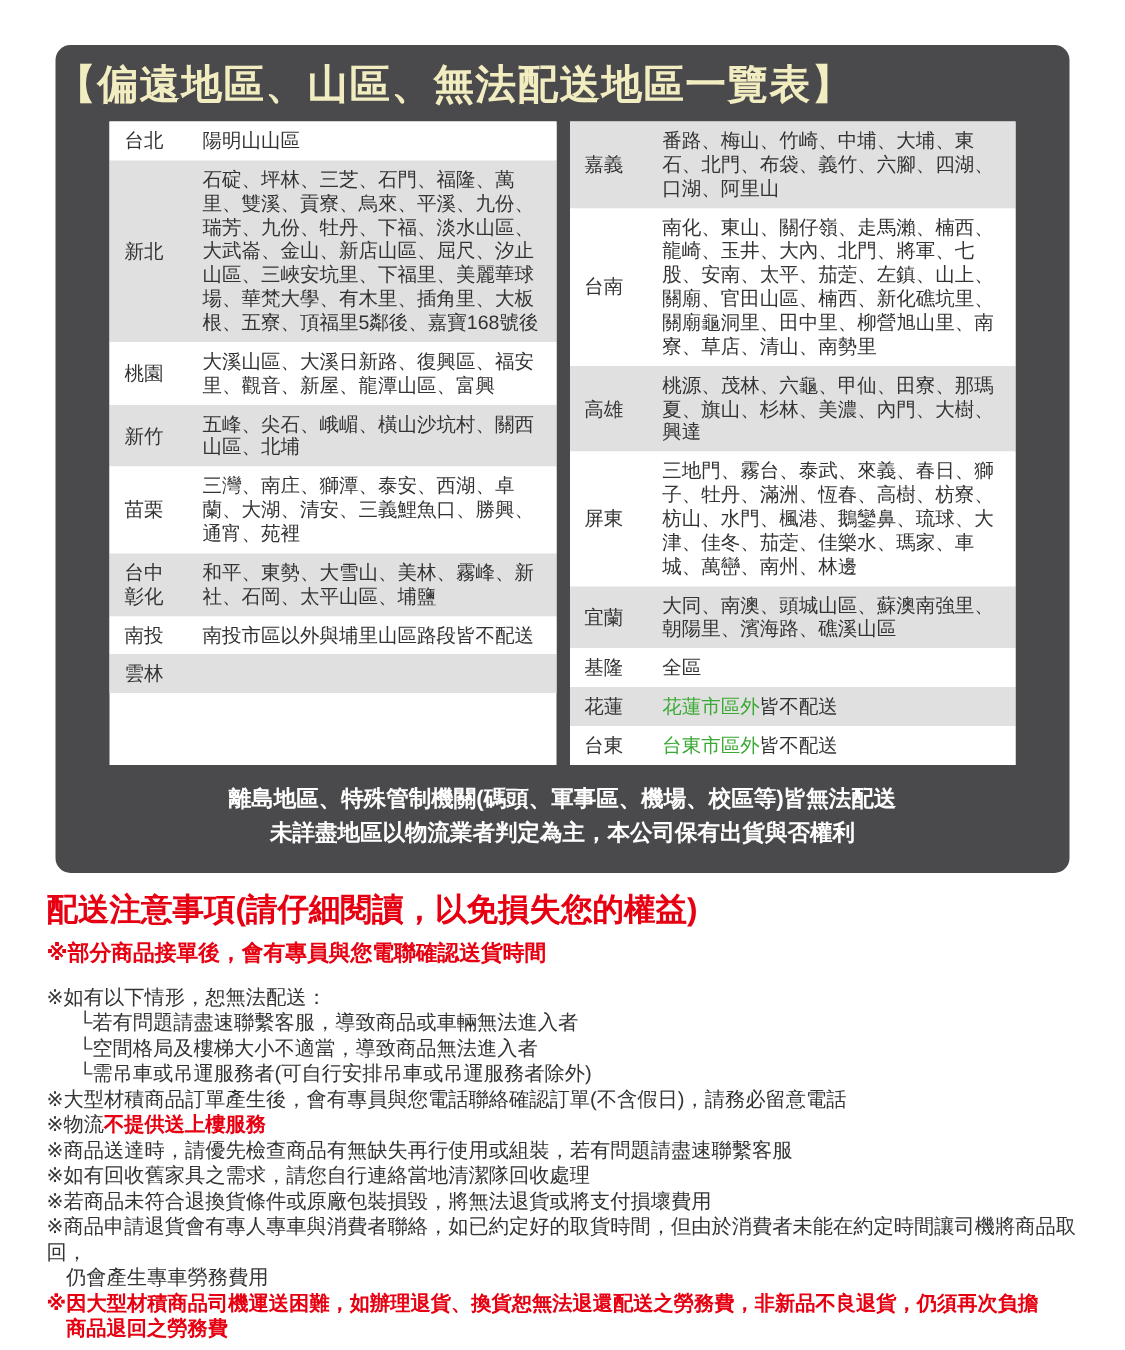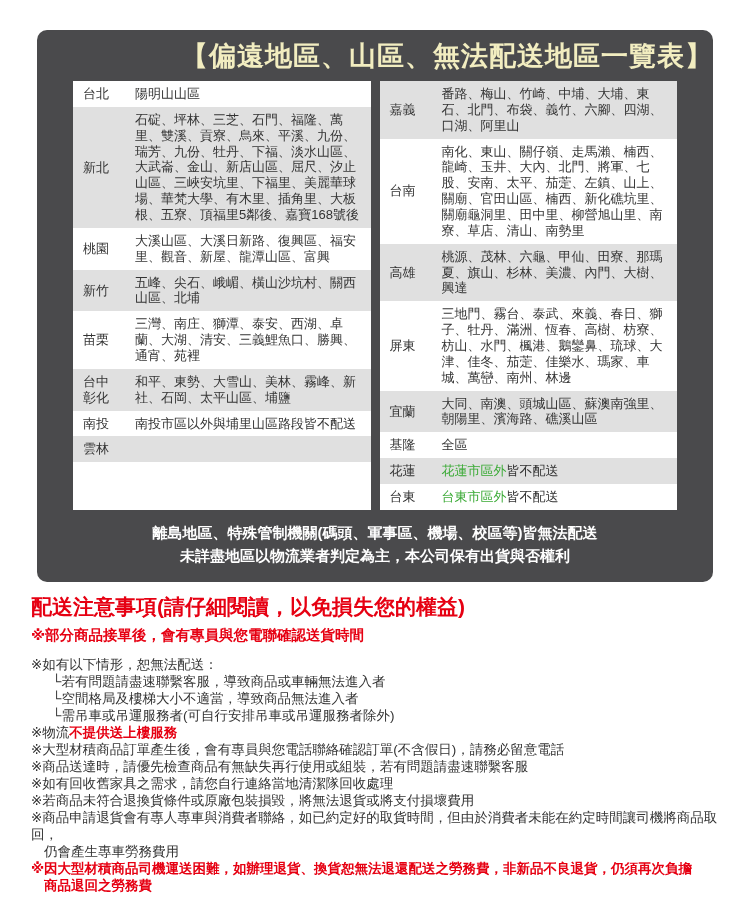--- a/index.html
+++ b/index.html
@@ -6,21 +6,21 @@
   body{
     width:750px;height:900px;background:#ffffff;
     font-family:"Liberation Sans","DejaVu Sans",sans-serif;
     -webkit-font-smoothing:antialiased;
   }
   .panel{
     margin:30px auto 0;width:676px;background:#4a4a4c;border-radius:10px;
     box-sizing:border-box;padding-top:4px;
   }
   .panel-title{
-    text-align:right;color:#f2edc0;font-weight:bold;font-size:27px;
+    text-align:left;color:#f2edc0;font-weight:bold;font-size:27px;
     padding:4px 0 7px;letter-spacing:1px;
   }
   .tables{display:flex;justify-content:flex-start;gap:9px;padding:0 36px;border-radius:17px;}
   .rtable{flex:1;background:#fff;}
   .row{display:flex;}
   .left  .row:nth-child(even){background:#e0e0e0;}
   .left  .row:nth-child(odd){background:#ffffff;}
   .right .row:nth-child(odd){background:#e0e0e0;}
   .right .row:nth-child(even){background:#ffffff;}
   .lbl{
@@ -134,24 +134,24 @@
 </div>
 
 <div class="notes">
   <div class="notes-heading">配送注意事項(請仔細閱讀，以免損失您的權益)</div>
   <div class="notes-sub">※部分商品接單後，會有專員與您電聯確認送貨時間</div>
 
   <div class="nline">※如有以下情形，恕無法配送：</div>
   <div class="nline ind">└若有問題請盡速聯繫客服，導致商品或車輛無法進入者</div>
   <div class="nline ind">└空間格局及樓梯大小不適當，導致商品無法進入者</div>
   <div class="nline ind">└需吊車或吊運服務者(可自行安排吊車或吊運服務者除外)</div>
+  <div class="nline">※大型材積商品訂單產生後，會有專員與您電話聯絡確認訂單(不含假日)，請務必留意電話</div>
   <div class="nline">
     <span>※物流</span><span class="red-inline">不提供送上樓服務</span>
   </div>
-  <div class="nline">※大型材積商品訂單產生後，會有專員與您電話聯絡確認訂單(不含假日)，請務必留意電話</div>
   <div class="nline">※商品送達時，請優先檢查商品有無缺失再行使用或組裝，若有問題請盡速聯繫客服</div>
   <div class="nline">※如有回收舊家具之需求，請您自行連絡當地清潔隊回收處理</div>
   <div class="nline">※若商品未符合退換貨條件或原廠包裝損毀，將無法退貨或將支付損壞費用</div>
   <div class="nline">※商品申請退貨會有專人專車與消費者聯絡，如已約定好的取貨時間，但由於消費者未能在約定時間讓司機將商品取回，</div>
   <div class="nline cont">仍會產生專車勞務費用</div>
   <div class="nline redbold">※因大型材積商品司機運送困難，如辦理退貨、換貨恕無法退還配送之勞務費，非新品不良退貨，仍須再次負擔</div>
   <div class="nline redbold cont">商品退回之勞務費</div>
 
 </div>
 

